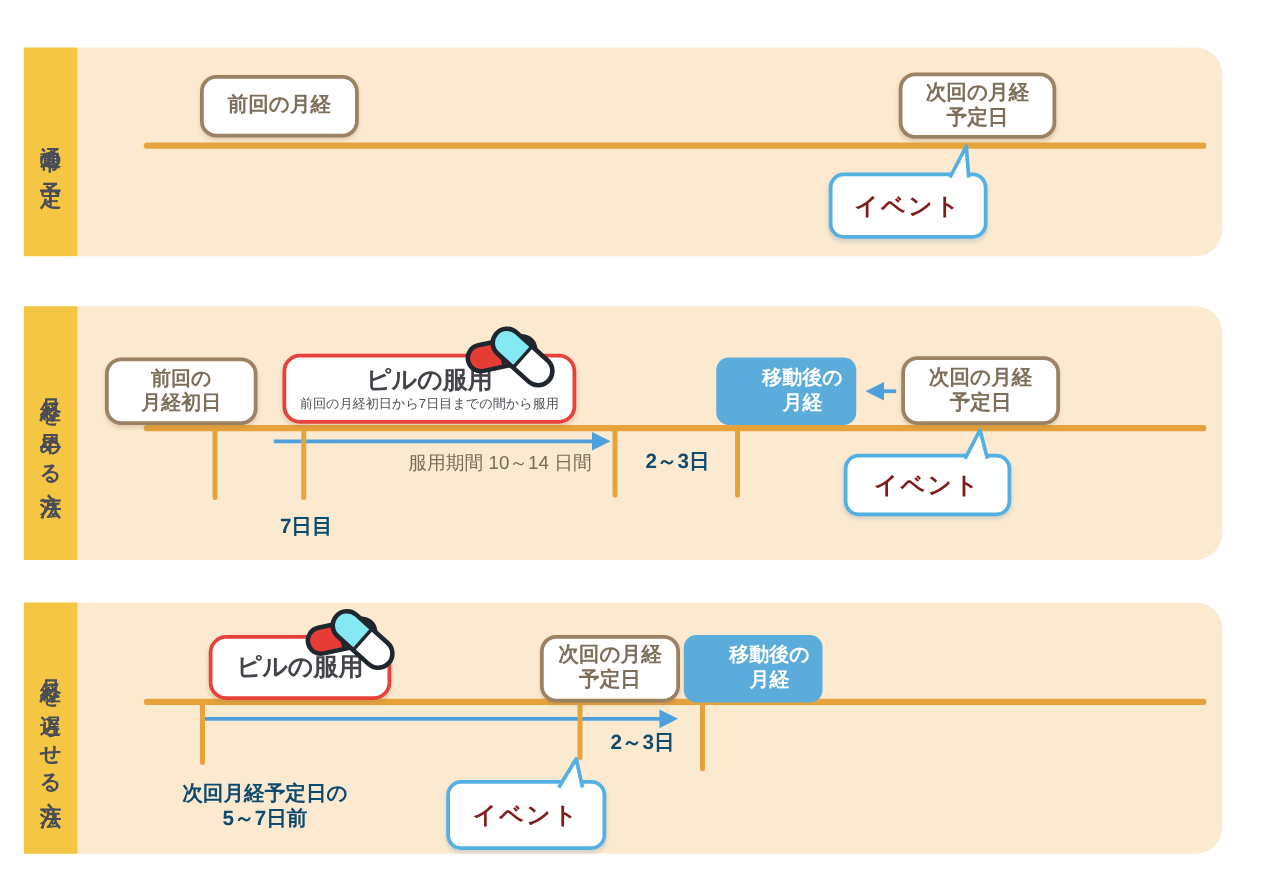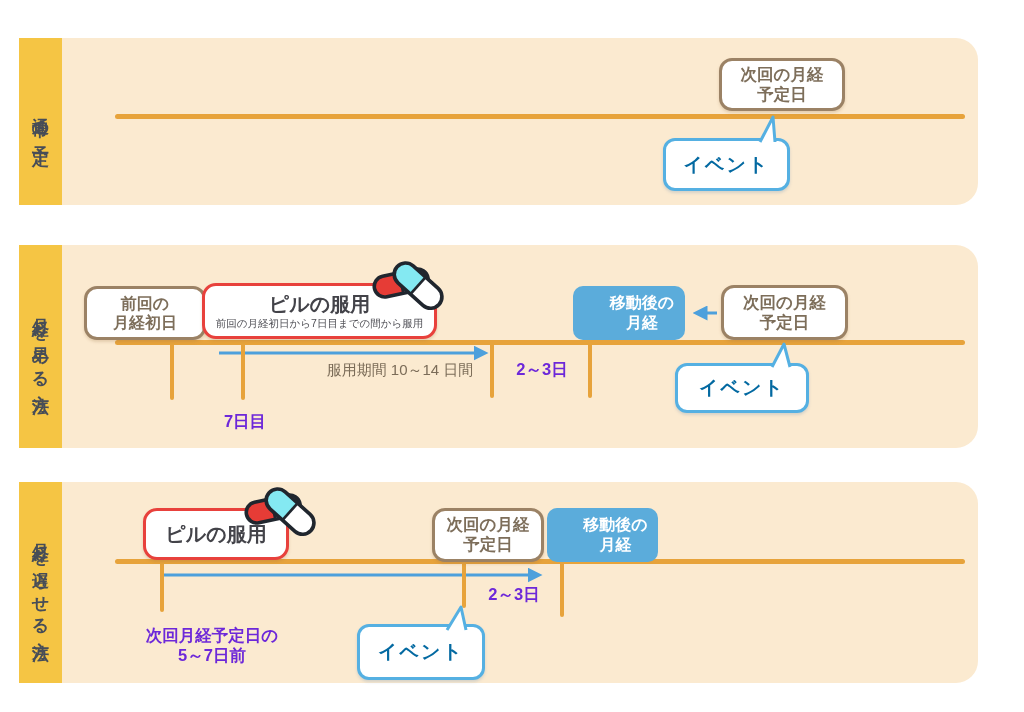--- a/index.html
+++ b/index.html
@@ -14,49 +14,50 @@
   
   .timeline{position:absolute;height:5px;background:#e7a33b;border-radius:3px;z-index:2;}
   .tick{position:absolute;width:4px;background:#e7a33b;border-radius:2px;z-index:4;}
   
   .wbox{position:absolute;background:#fff;border:3px solid #9b8265;border-radius:13px;
         color:#7d6e5a;font-weight:bold;font-size:16.5px;line-height:1.2;white-space:pre-line;
         display:flex;align-items:center;justify-content:center;text-align:center;z-index:5;
         box-shadow:0 2px 3px rgba(160,120,70,.25);box-sizing:border-box;}
   .redbox{position:absolute;background:#fff;border:3px solid #e8413c;border-radius:14px;
         display:flex;flex-direction:column;align-items:center;justify-content:center;
-        z-index:5;box-shadow:0 2px 3px rgba(160,120,70,.25);box-sizing:border-box;}
+        z-index:5;box-shadow:0 2px 3px rgba(160,120,70,.25);box-sizing:border-box;margin-left:24px;}
   .redbox .ttl{color:#434349;font-weight:bold;font-size:20px;line-height:1.1;}
   .redbox .sub{color:#4f4f55;font-size:10.5px;line-height:1.2;margin-top:2px;}
   .bluebox{position:absolute;background:#5bacdb;color:#ffffff;border-radius:10px;
         font-weight:bold;font-size:16px;line-height:1.25;white-space:pre-line;
         display:flex;align-items:center;justify-content:center;text-align:center;z-index:5;
         box-sizing:border-box;padding-left:26px;}
   .bubble{position:absolute;background:#fff;border:3px solid #55b0e2;border-radius:12px;
-        color:#0369a1;font-weight:bold;font-size:19px;letter-spacing:2px;
+        color:#7f1d1d;font-weight:bold;font-size:19px;letter-spacing:2px;
         display:flex;align-items:center;justify-content:center;z-index:6;
         box-shadow:0 2px 3px rgba(100,140,180,.25);box-sizing:border-box;}
   
   .t-brown{position:absolute;color:#7b6c58;font-size:15px;z-index:5;white-space:nowrap;}
-  .t-dark{position:absolute;color:#6d28d9;font-weight:bold;font-size:16.5px;z-index:5;
+  .t-dark{position:absolute;color:#0c4a6e;font-weight:bold;font-size:16.5px;z-index:5;
           text-align:center;white-space:pre-line;line-height:1.2;}
   
   .ovl{position:absolute;left:0;top:0;width:1024px;height:712px;pointer-events:none;}
   #arrows{z-index:3;}
   #tails{z-index:8;}
   .pill{position:absolute;width:80px;height:64px;z-index:7;}
 </style>
 </head>
 <body>
 
 <div class="canvas">
 
   <div class="panel-bg" style="left:62px;top:38px;width:916px;height:167px;"></div>
   <div class="side-bar" style="left:19px;top:38px;width:43px;height:167px;">通常の予定</div>
   <div class="timeline" style="left:115px;top:114px;width:850px;"></div>
+  <div class="wbox" style="left:160px;top:60px;width:127px;height:50px;">前回の月経</div>
   <div class="wbox" style="left:719px;top:58px;width:126px;height:53px;">次回の月経
 予定日</div>
   <div class="bubble" style="left:663px;top:138px;width:127px;height:53px;">イベント</div>
 
   <div class="panel-bg" style="left:62px;top:245px;width:916px;height:203px;"></div>
   <div class="side-bar" style="left:19px;top:245px;width:43px;height:203px;">月経を早める方法</div>
   <div class="timeline" style="left:115px;top:340px;width:850px;"></div>
   <div class="tick" style="left:170px;top:340px;height:60px;"></div>
   <div class="tick" style="left:241px;top:340px;height:60px;"></div>
   <div class="tick" style="left:490px;top:340px;height:58px;"></div>

